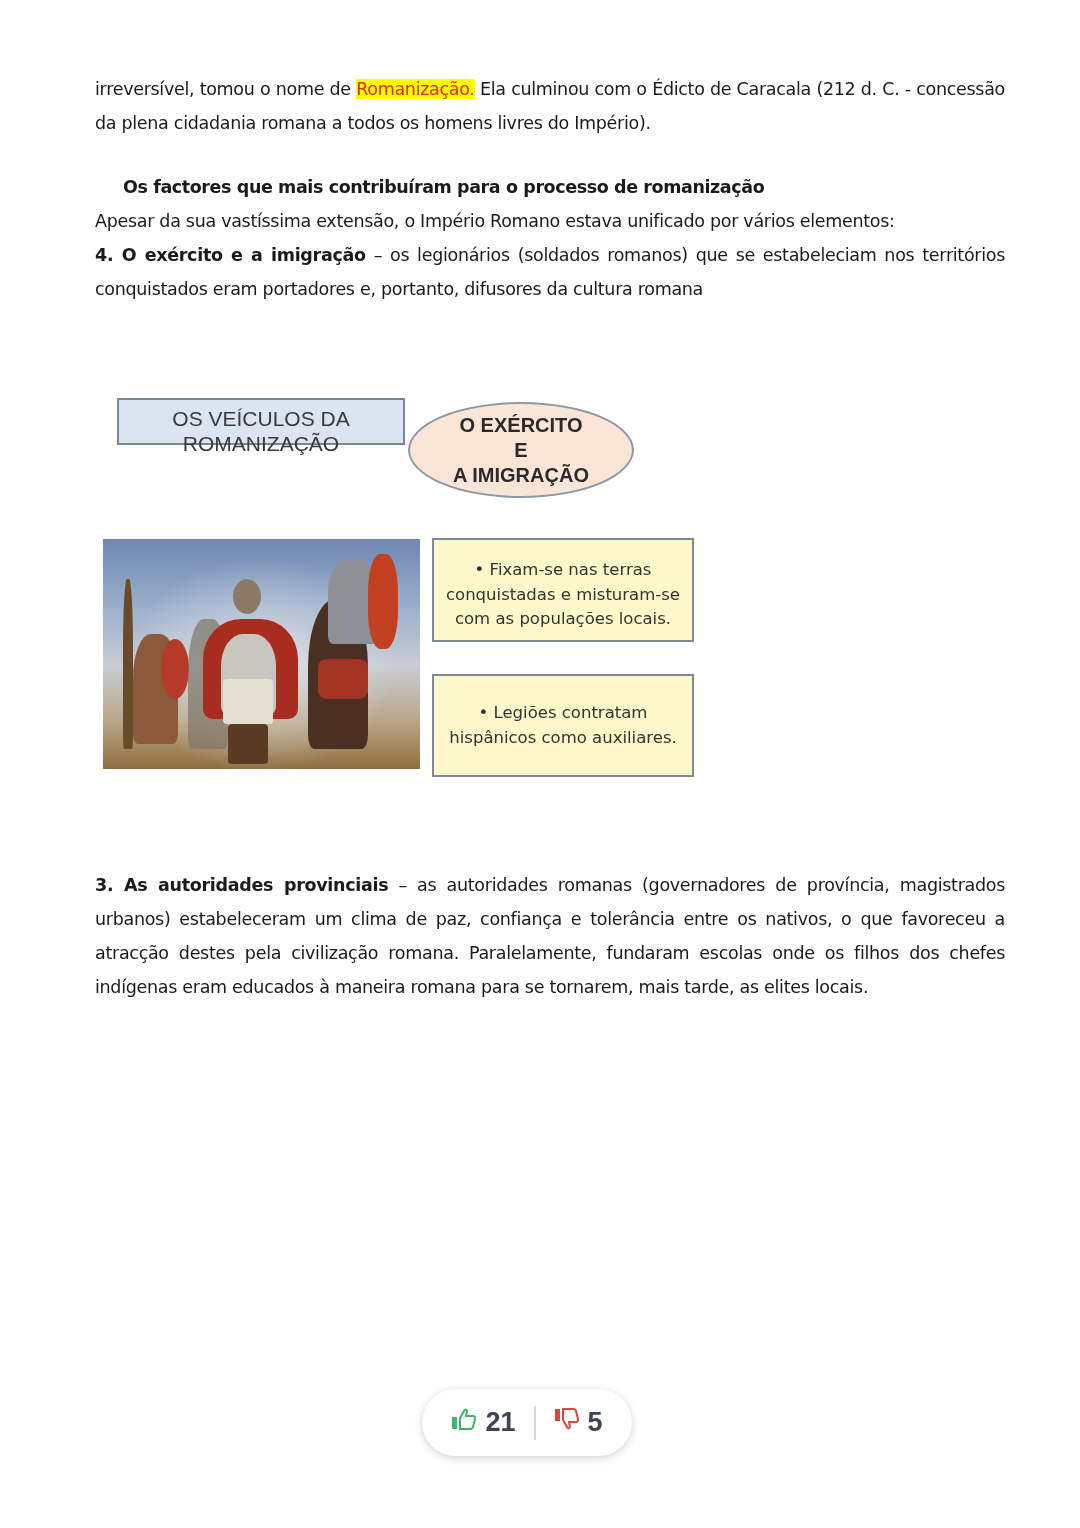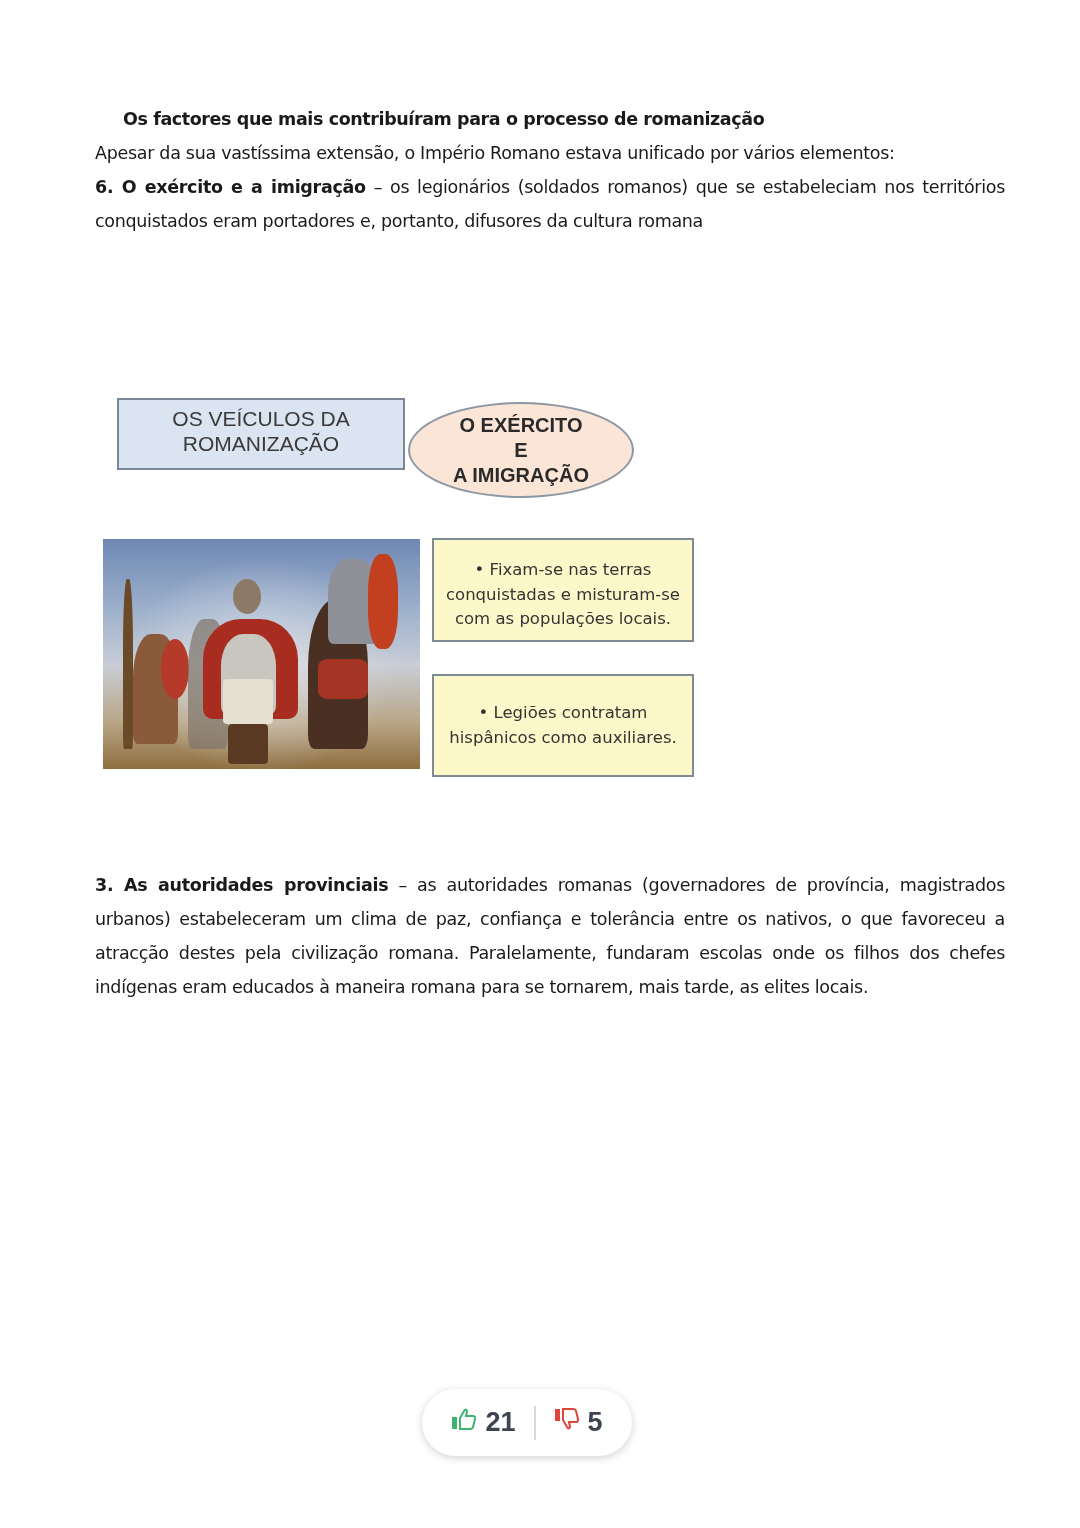--- a/index.html
+++ b/index.html
@@ -6,21 +6,21 @@
     body {
       width: 1080px; height: 1528px; background: #ffffff; position: relative;
       font-family: "DejaVu Sans", sans-serif; color: #1a1a1a; overflow: hidden;
     }
     .page { position: absolute; left: 95px; top: 72px; width: 910px; }
     p { margin: 0; font-size: 17.5px; line-height: 34px; text-align: justify; letter-spacing: -0.3px; }
     .highlight { background: #ffff00; color: #e8261b; }
     .bold { font-weight: bold; }
     .heading { font-weight: bold; font-size: 17.5px; line-height: 34px; letter-spacing: -0.4px; margin-top: 30px; margin-left: 28px; }
     .box-title {
-      position: absolute; left: 117px; top: 398px; width: 288px; height: 72px;
+      position: absolute; left: 117px; top: 398px; width: 288px; height: 47px;
       background: #dbe5f1; border: 2px solid #7a8797; box-sizing: border-box;
       font-family: "Liberation Sans", sans-serif; font-size: 21px; color: #3a3a3a;
       text-align: center; line-height: 25px; padding-top: 6px;
     }
     .ellipse {
       position: absolute; left: 408px; top: 402px; width: 226px; height: 96px;
       background: #fbe5d6; border: 2px solid #8d98a5; border-radius: 50%; box-sizing: border-box;
       font-family: "Liberation Sans", sans-serif; font-weight: bold; font-size: 20px; color: #2a2a2a;
       text-align: center; line-height: 25px; padding-top: 9px;
     }
@@ -48,24 +48,25 @@
       display: flex; align-items: center; justify-content: center;
       font-family: "Liberation Sans", sans-serif; font-weight: bold; font-size: 27px; color: #3d4450;
     }
     .vote { display: flex; gap: 8px; cursor: pointer; }
     .sep { width: 2px; height: 34px; background: #d5d8dc; margin: 0 18px; }
   </style>
 </head>
 <body>
 
 <div class="page">
+  <p><span>irreversível, tomou o nome de </span><span class="highlight">Romanização.</span><span> Ela culminou com o Édicto de Caracala (212 d. C. - concessão da plena cidadania romana a todos os homens livres do Império).</span></p>
 
   <div class="heading">Os factores que mais contribuíram para o processo de romanização</div>
   <p>Apesar da sua vastíssima extensão, o Império Romano estava unificado por vários elementos:</p>
-  <p><span class="bold">6. O exército e a imigração</span><span> – os legionários (soldados romanos) que se estabeleciam nos territórios conquistados eram portadores e, portanto, difusores da cultura romana</span></p>
+  <p><span class="bold">4. O exército e a imigração</span><span> – os legionários (soldados romanos) que se estabeleciam nos territórios conquistados eram portadores e, portanto, difusores da cultura romana</span></p>
 </div>
 
 <div class="box-title">
   <div>OS VEÍCULOS DA</div>
   <div>ROMANIZAÇÃO</div>
 </div>
 <div class="ellipse">
   <div>O EXÉRCITO</div>
   <div>E</div>
   <div>A IMIGRAÇÃO</div>

